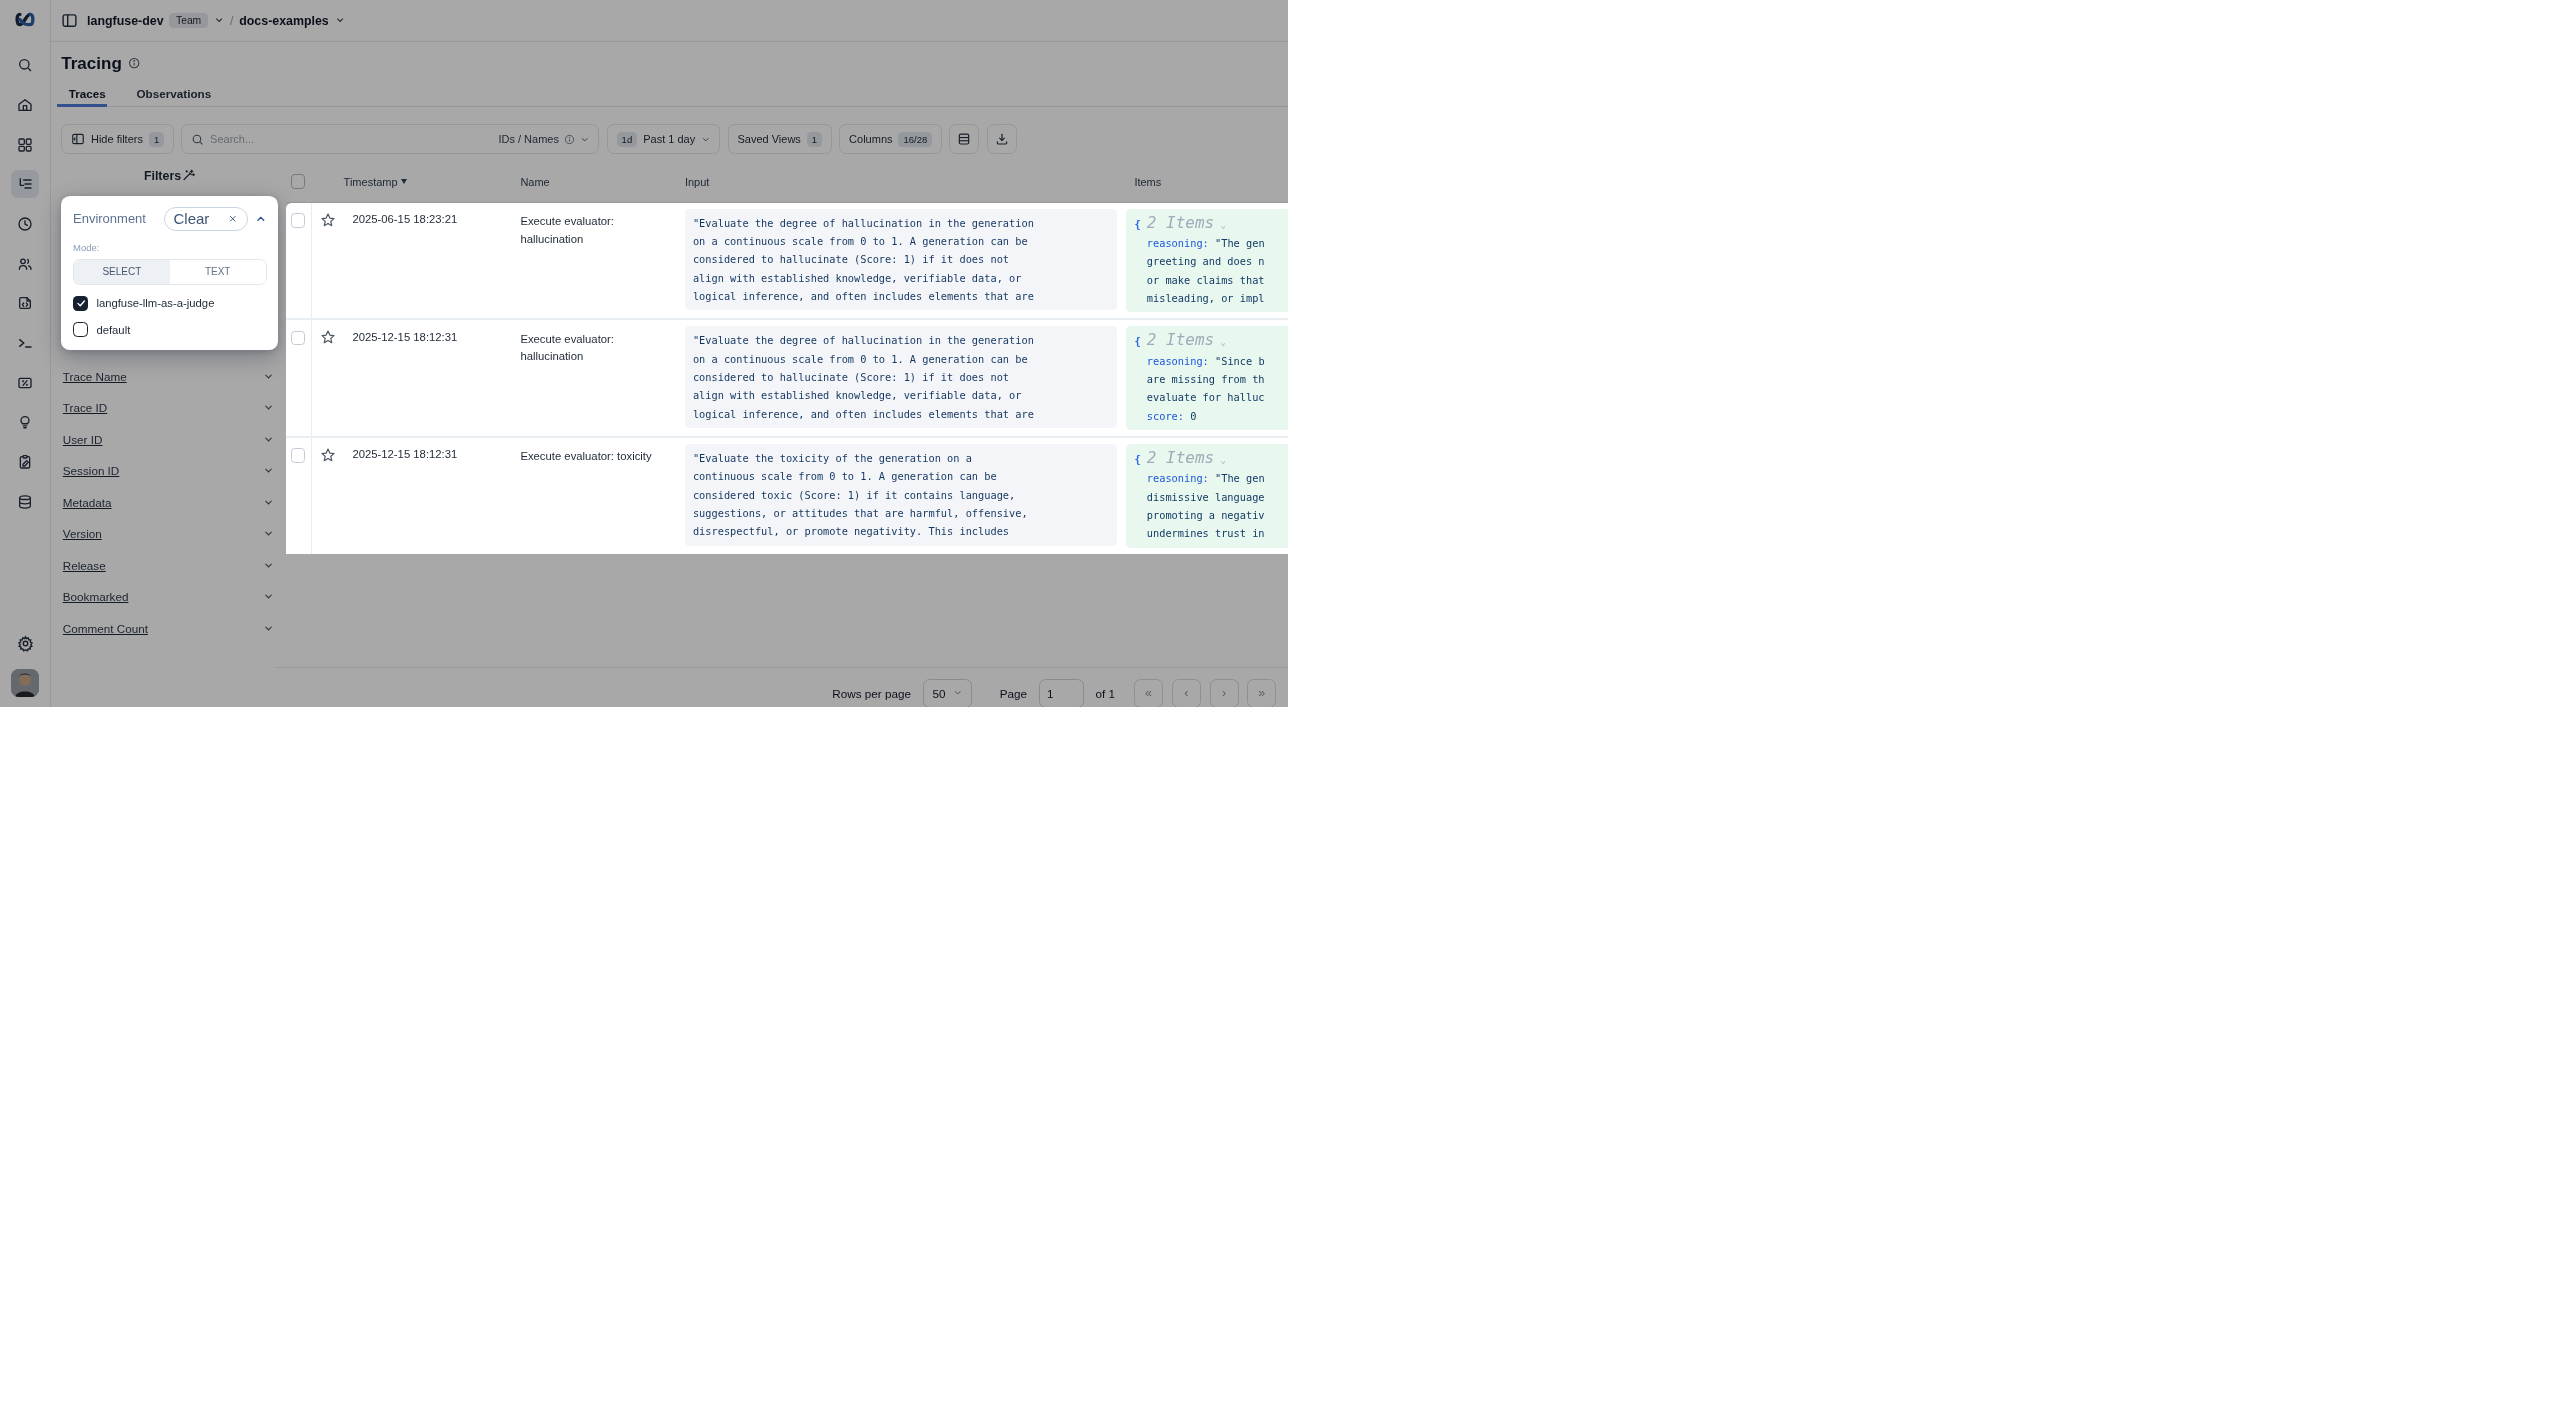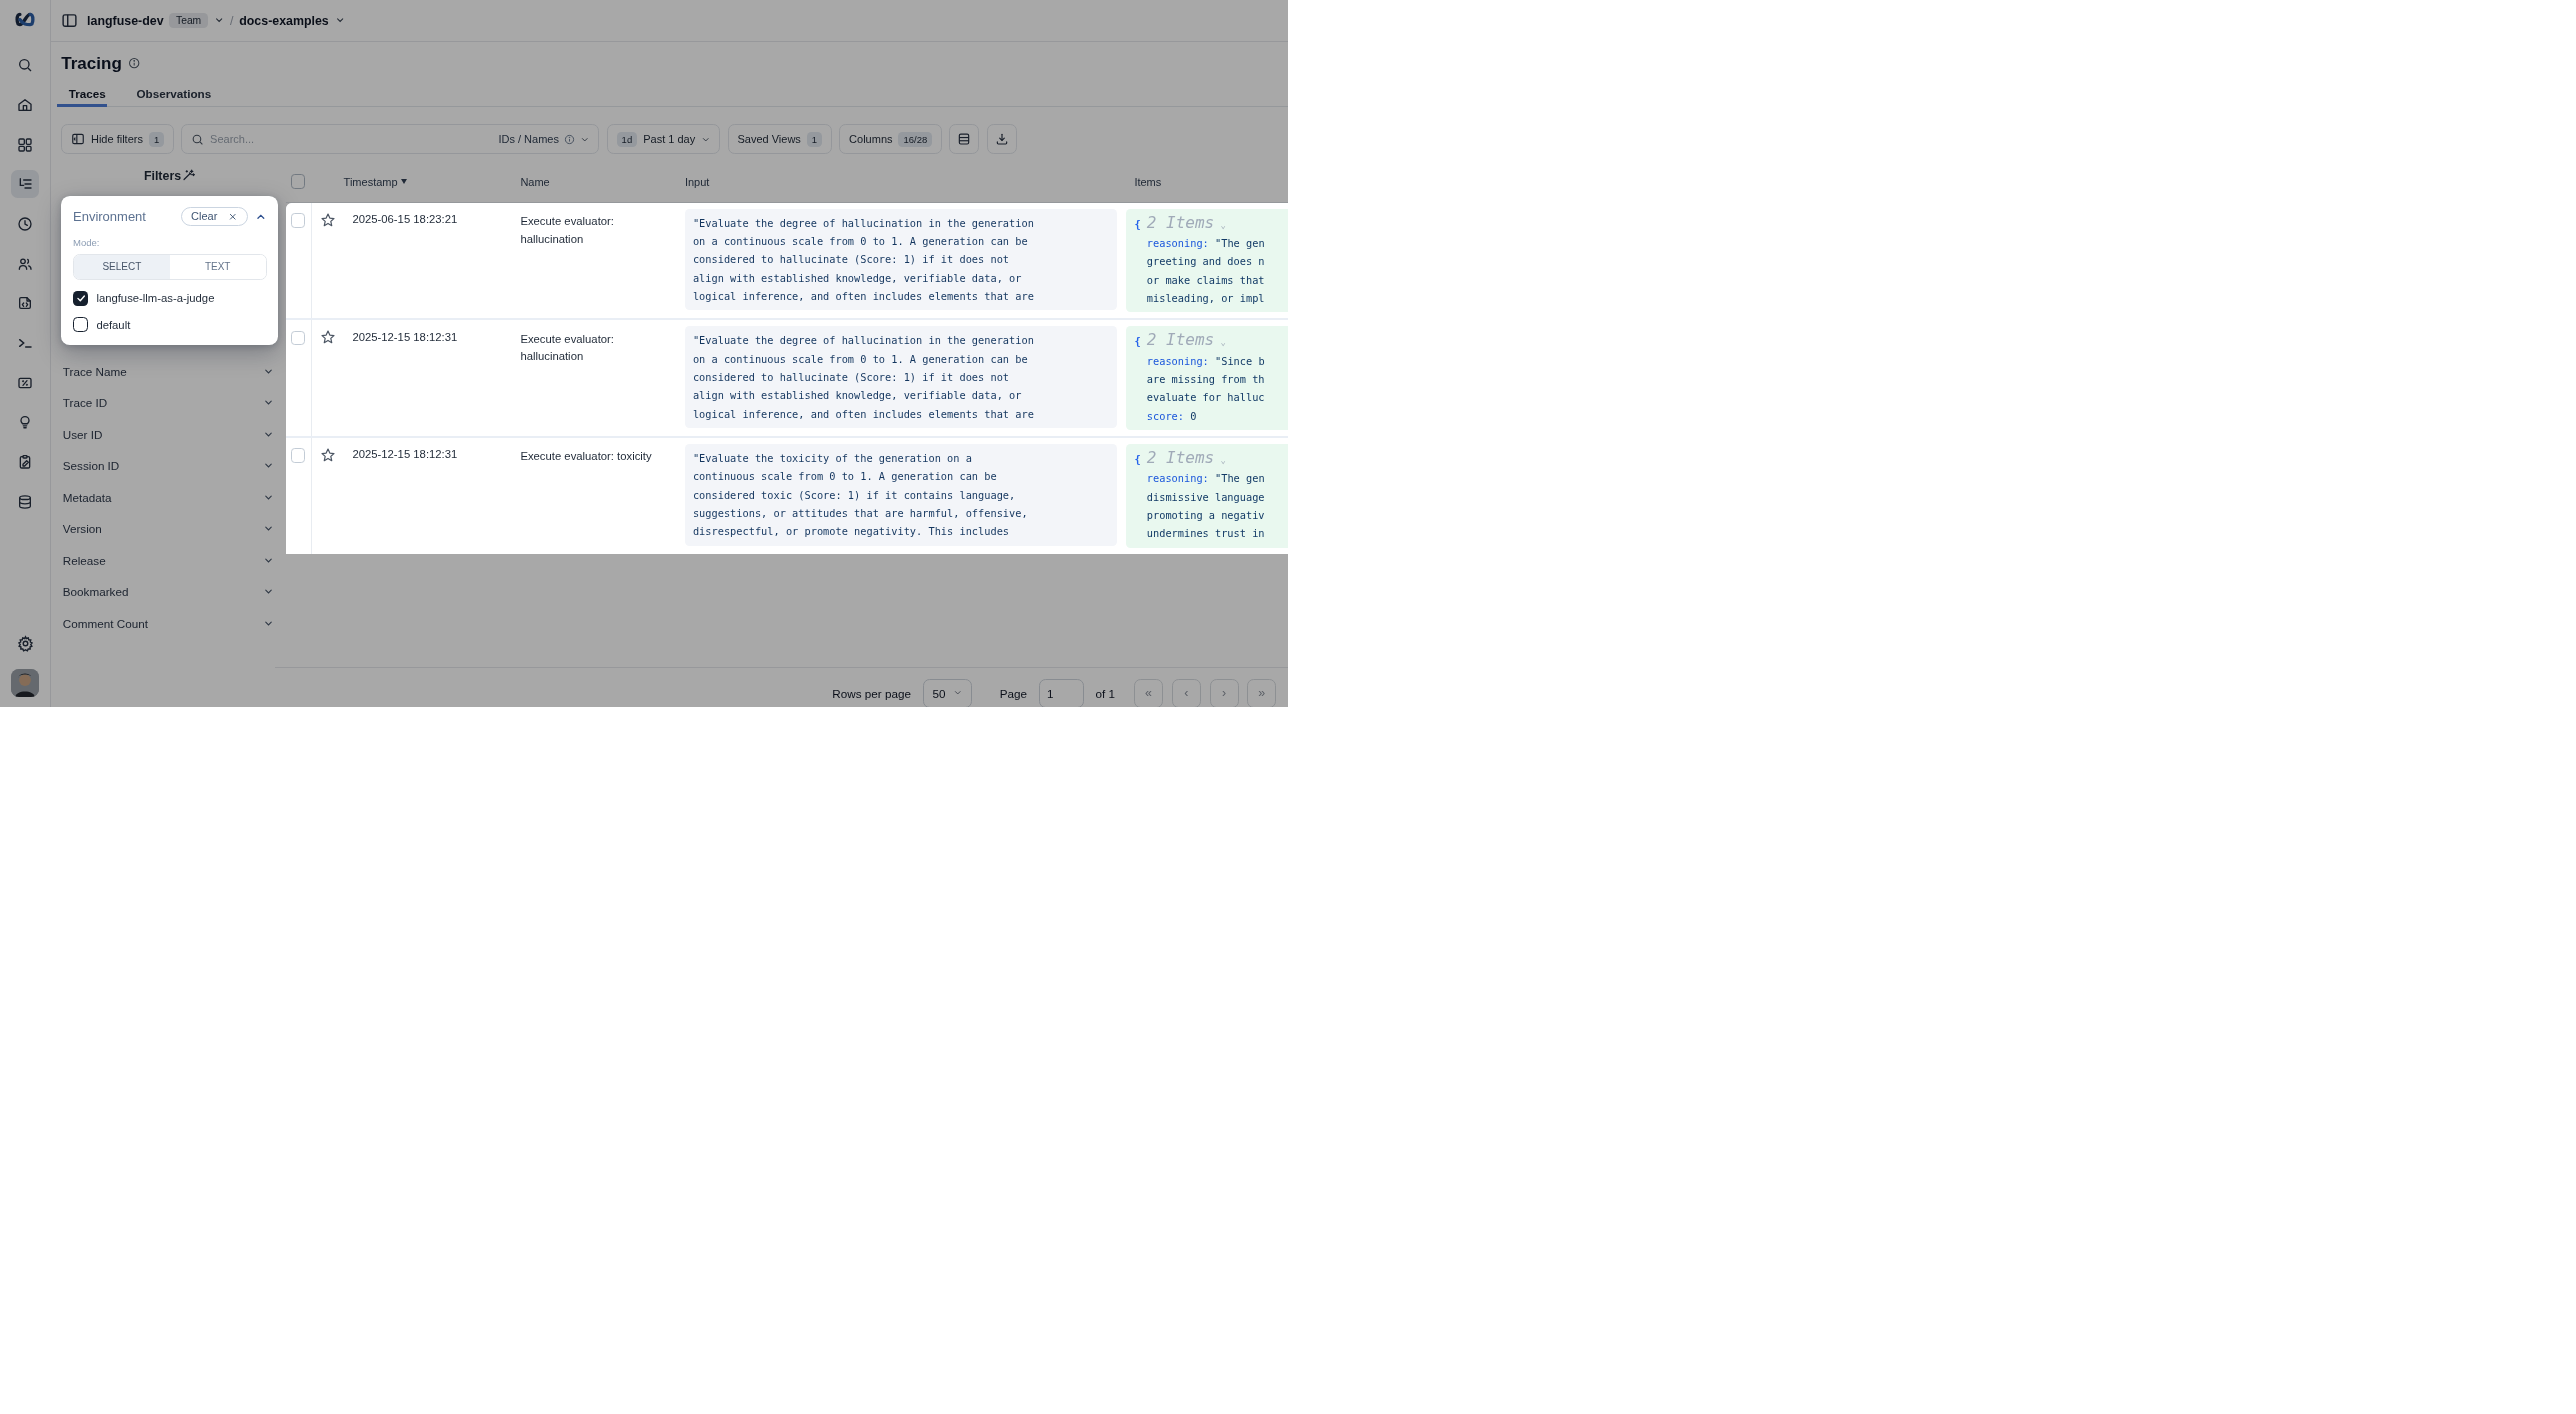--- a/index.html
+++ b/index.html
@@ -78,40 +78,40 @@
   .filters-title { font-size:12.4px; font-weight:700; color:#1f2937; }
 
   .env-popup {
     position:relative; z-index:60; margin-top:7.3px; background:#fff; border-radius:8.8px;
     box-shadow:0 7.3px 23.4px rgba(15,23,42,.28), 0 1.5px 5.9px rgba(15,23,42,.16);
     padding:11px 11.7px 13px 11.7px;
   }
   .env-head { display:flex; align-items:center; gap:7.3px; }
   .env-title { font-size:13px; color:#5d7291; font-weight:500; flex:1; }
   .clear-pill {
-    display:flex; align-items:center; gap:11px; border:0.7px solid #cbd5e1; border-radius:732px;
-    padding:2.9px 8.8px; font-size:11px; color:#3f5573; cursor:pointer; background:#fff;
+    display:flex; align-items:center; gap:19px; border:0.7px solid #cbd5e1; border-radius:732px;
+    padding:2.9px 8.8px; font-size:15px; color:#3f5573; cursor:pointer; background:#fff;
   }
   .mode-label { font-size:9.5px; color:#8b9cb3; margin-top:10.3px; }
   .segmented {
     display:flex; margin-top:5.9px; border:0.7px solid #e2e6eb; border-radius:6.6px; overflow:hidden; height:26px;
   }
   .seg { flex:1; display:flex; align-items:center; justify-content:center; font-size:10px; cursor:pointer; }
   .seg.active { background:#edf1f6; color:#475569; font-weight:500; }
   .seg.idle { background:#fff; color:#64748b; }
   .opt-row { display:flex; align-items:center; gap:8px; margin-top:11px; cursor:pointer; }
   .cbx { width:15.4px; height:15.4px; border-radius:4.4px; flex-shrink:0; }
   .cbx.checked { background:#16202e; display:flex; align-items:center; justify-content:center; }
   .cbx.unchecked { background:#fff; border:1.3px solid #16202e; }
   .opt-label { font-size:11.3px; color:#1f2937; }
 
   .filter-list { margin-top:10.3px; }
   .filter-item {
     display:flex; align-items:center; justify-content:space-between;
-    height:31.5px; cursor:pointer; padding:0 4.4px 0 1.5px;
+    height:31.5px; cursor:pointer; padding:0 4.4px 0 1.5px;text-decoration:underline;
   }
   .filter-item span { font-size:11.7px; color:#2f3a4c; }
 
   
   .table-col { flex:1; min-width:0; }
   .tgrid { display:grid; grid-template-columns:26px 32px 168px 163px 451px 1fr; }
   .thead { height:41px; border-bottom:0.7px solid #e3e7ec; align-items:center; }
   .th { font-size:11px; font-weight:500; color:#334155; padding-left:8.8px; display:flex; align-items:center; gap:3.7px; }
   .th-check { display:flex; align-items:center; justify-content:center; height:100%; border-right:0.7px solid transparent; }
   .hd-cbx { width:14.6px; height:14.6px; border:1.2px solid #aeb8c4; border-radius:3.7px; background:#fff; cursor:pointer; }

